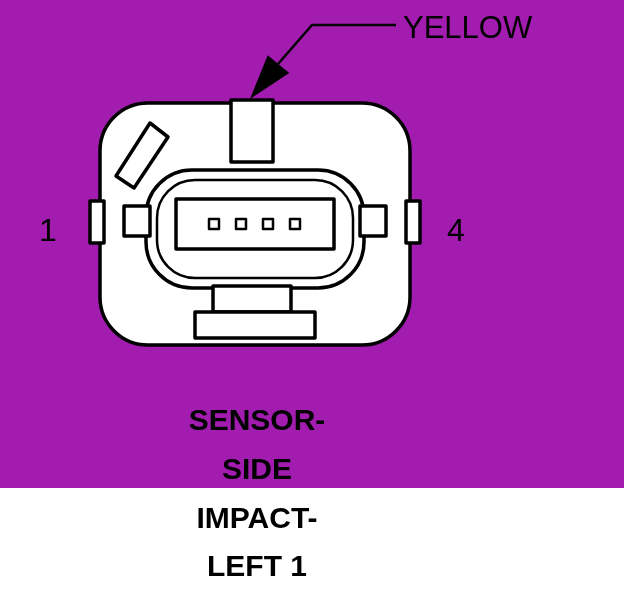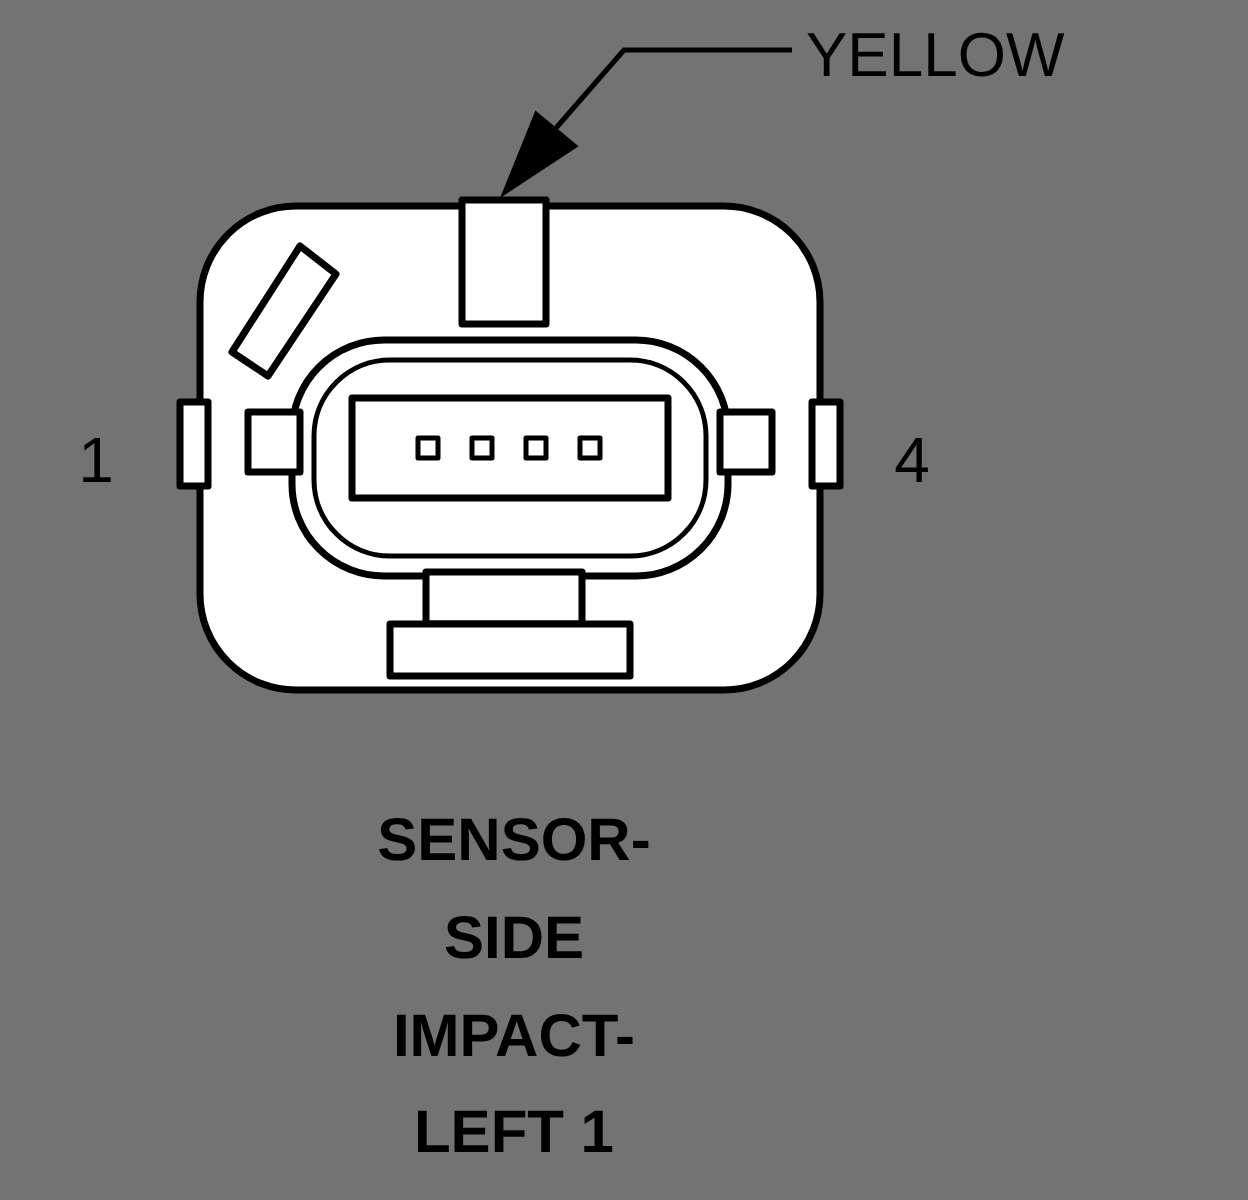--- a/index.html
+++ b/index.html
@@ -7,22 +7,22 @@
     padding: 0;
     background: #ffffff;
     width: 624px;
     height: 600px;
     overflow: hidden;
     font-family: "Liberation Sans", sans-serif;
   }
   .page {
     position: relative;
     width: 624px;
-    height: 600px;
-    background: #737373;
+    height: 488px;
+    background: #a21caf;
   }
   svg { display: block; }
   .thin {
     fill: none;
     stroke: #000000;
     stroke-width: 2.5;
     stroke-linejoin: round;
   }
   .whitefill {
     fill: #ffffff;

